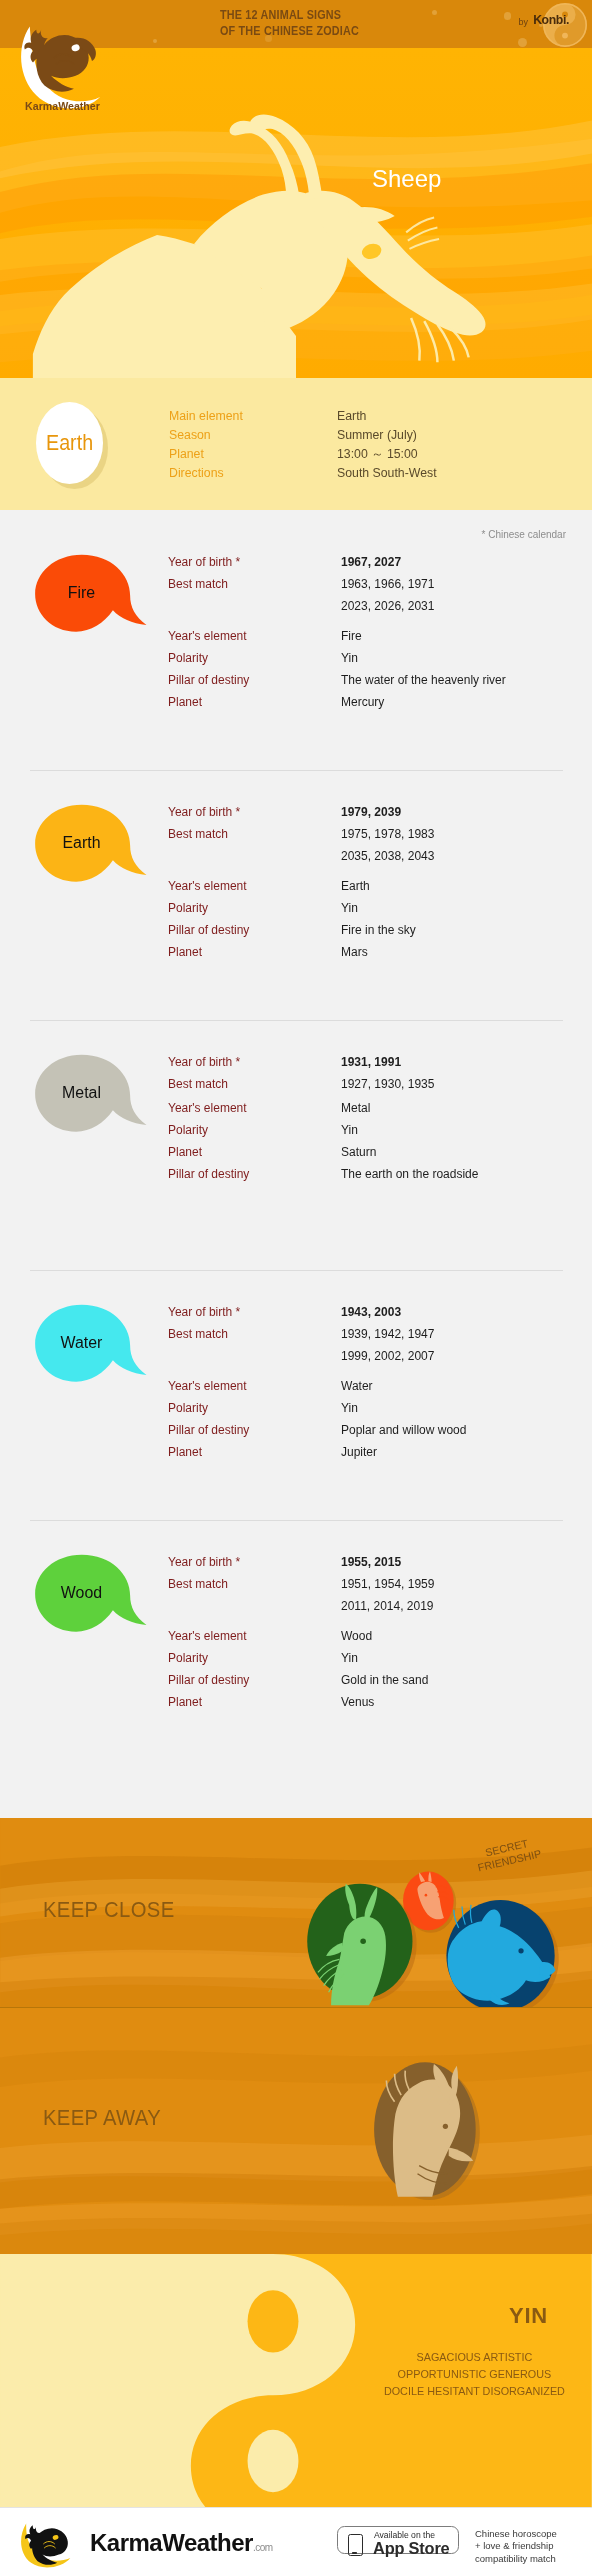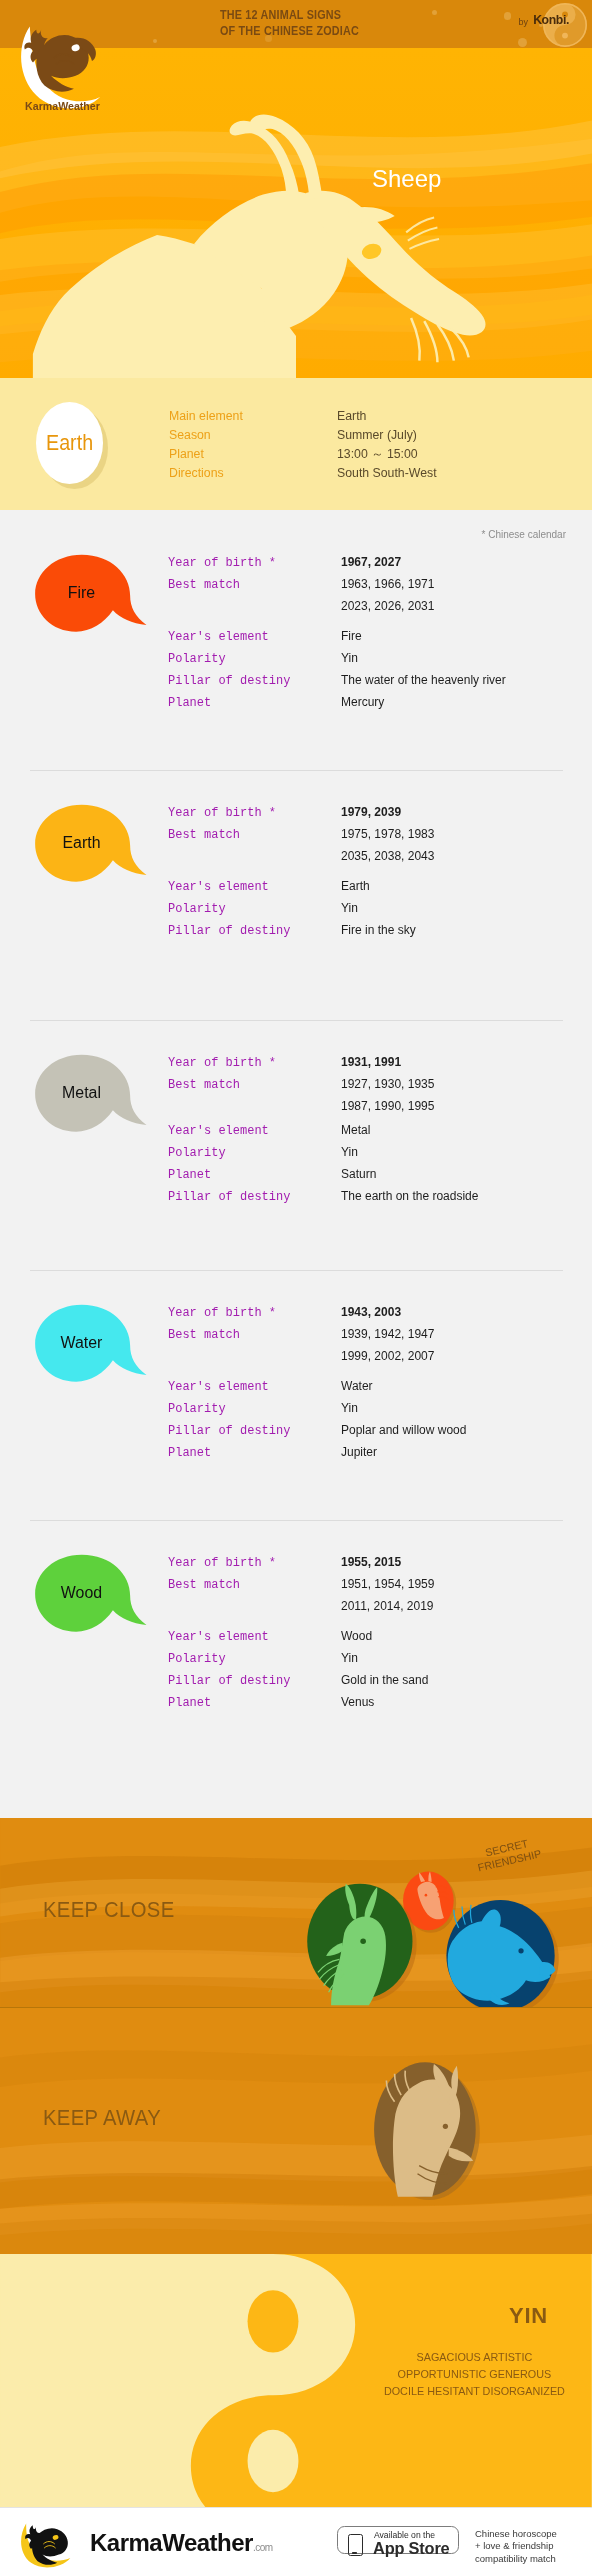--- a/index.html
+++ b/index.html
@@ -97,21 +97,21 @@
   .bubble span{
     position:absolute; left:0; top:0; width:97px; height:79px;
     display:flex; align-items:center; justify-content:center;
     color:#111; font-size:17.3px;
     font-family:"Liberation Sans Narrow","Liberation Sans",sans-serif;
     transform:scaleX(.92); transform-origin:center;
     font-weight:400;
   }
   .rows{ position:absolute; left:168px; top:5px; width:411px; }
   .erow{ height:22px; line-height:22px; font-size:12px; }
-  .erow .k{ display:inline-block; width:173px; color:#a21caf;font-family:Liberation Mono, monospace; }
+  .erow .k{ display:inline-block; width:173px; color:#7f1d1d; }
   .erow .v{ color:#1e1e1e; }
   .erow .v.b{ font-weight:bold; }
   .band{
     position:absolute; left:0; width:592px; overflow:hidden;
     background:#e08c10;
   }
   .band svg{ position:absolute; left:0; top:0; }
   .band-label{
     position:absolute; color:#8a5a12; font-size:22px;
     font-family:"Liberation Sans Narrow","Liberation Sans",sans-serif;
@@ -368,37 +368,37 @@
       </svg>
       <span>Earth</span>
     </div>
     <div class="rows">
       <div class="erow"><span class="k">Year of birth *</span><span class="v b">1979, 2039</span></div>
       <div class="erow"><span class="k">Best match</span><span class="v">1975, 1978, 1983</span></div>
       <div class="erow"><span class="k"></span><span class="v">2035, 2038, 2043</span></div>
       <div class="erow" style="margin-top:8.2px"><span class="k">Year's element</span><span class="v">Earth</span></div>
       <div class="erow"><span class="k">Polarity</span><span class="v">Yin</span></div>
       <div class="erow"><span class="k">Pillar of destiny</span><span class="v">Fire in the sky</span></div>
+      <div class="erow"><span class="k">Planet</span><span class="v">Mars</span></div>
     </div>
   </div>
   <div class="divider" style="top:510px"></div>
 
   <div class="elblock" style="top:536px;height:230px">
     <div class="bubble">
       <svg width="132" height="86" viewBox="0 0 160 105">
         <path d="M59,2 C95,2 118,26 118,52 C118,66 124,78 138,88
                  C120,86 106,80 97,70 C86,86 70,96 52,96
                  C22,96 2,74 2,50 C2,24 26,2 59,2 Z" fill="#c4c2b6"></path>
       </svg>
       <span>Metal</span>
     </div>
     <div class="rows">
       <div class="erow"><span class="k">Year of birth *</span><span class="v b">1931, 1991</span></div>
       <div class="erow"><span class="k">Best match</span><span class="v">1927, 1930, 1935</span></div>
-      <div class="erow"><span class="k"></span><span class="v">1987, 1990, 1995</span></div>
       <div class="erow" style="margin-top:2px"><span class="k">Year's element</span><span class="v">Metal</span></div>
       <div class="erow"><span class="k">Polarity</span><span class="v">Yin</span></div>
       <div class="erow"><span class="k">Planet</span><span class="v">Saturn</span></div>
       <div class="erow"><span class="k">Pillar of destiny</span><span class="v">The earth on the roadside</span></div>
     </div>
   </div>
   <div class="divider" style="top:760px"></div>
 
   <div class="elblock" style="top:786px;height:230px">
     <div class="bubble">

